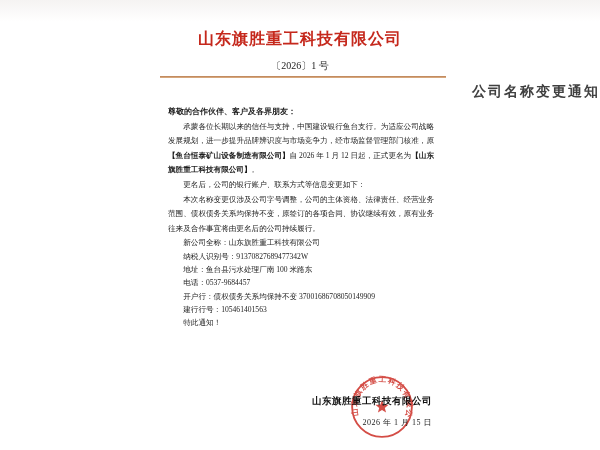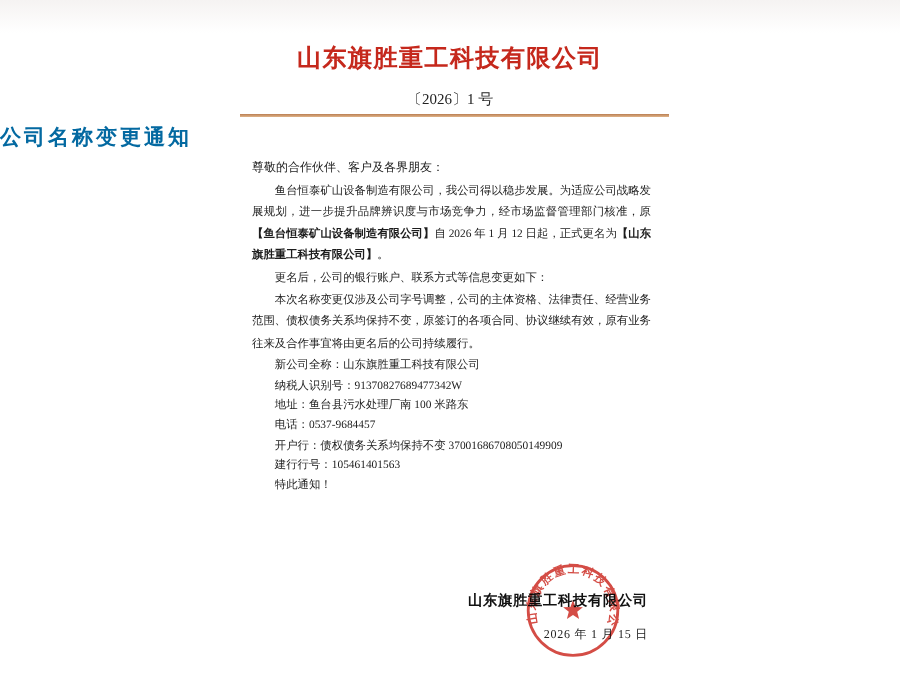--- a/index.html
+++ b/index.html
@@ -25,31 +25,31 @@
   .doc-no{
     position:absolute;top:59px;left:0;width:600px;
     text-align:center;font-size:10px;color:#222;
   }
   .divider{
     position:absolute;top:76px;left:160px;width:286px;height:2px;
     background:linear-gradient(#b97e52,#e0b48a);
   }
   .notice-title{
     position:absolute;top:83px;left:0;width:600px;
-    margin:0;text-align:left;
-    font-size:14px;font-weight:bold;letter-spacing:2px;color:#0369a1;
+    margin:0;text-align:right;
+    font-size:14px;font-weight:bold;letter-spacing:2px;color:#404040;
     font-family:"Liberation Sans", sans-serif;
   }
   .body-col{
     position:absolute;top:105px;left:168px;width:266px;
     font-size:7.6px;line-height:14.6px;
     text-align:justify;
   }
   .body-col p{margin:0;}
-  .salutation{font-weight:normal;font-size:8px;}
+  .salutation{font-weight:bold;font-size:8px;}
   .indent{text-indent:2em;}
   .info-list{margin:0 0 0 2em;line-height:13.3px;}
   .info-line{white-space:nowrap;}
   b{font-weight:bold;}
   .sig-block{
     position:absolute;top:395px;right:168px;
     text-align:right;z-index:2;
   }
   .sig-company{
     font-weight:bold;font-size:9.5px;letter-spacing:0.5px;color:#111;
@@ -78,21 +78,21 @@
   <div class="doc-no">〔2026〕1 号</div>
 
   <div class="divider"></div>
 
   <h2 class="notice-title">公司名称变更通知</h2>
 
   <div class="body-col">
 
     <p class="salutation">尊敬的合作伙伴、客户及各界朋友：</p>
 
-    <p class="indent"><span>鱼台恒泰矿山设备制造有限公司，我公司得以稳步发展。为适应公司战略发展规划，进一步提升品牌辨识度与市场竞争力，经市场监督管理部门核准，原</span><b>【鱼台恒泰矿山设备制造有限公司】</b><span>自 2026 年 1 月 12 日起，正式更名为</span><b>【山东旗胜重工科技有限公司】</b><span>。</span></p>
+    <p class="indent"><span>承蒙各位长期以来的信任与支持，中国建设银行鱼台支行。为适应公司战略发展规划，进一步提升品牌辨识度与市场竞争力，经市场监督管理部门核准，原</span><b>【鱼台恒泰矿山设备制造有限公司】</b><span>自 2026 年 1 月 12 日起，正式更名为</span><b>【山东旗胜重工科技有限公司】</b><span>。</span></p>
 
     <p class="indent">更名后，公司的银行账户、联系方式等信息变更如下：</p>
 
     <p class="indent">本次名称变更仅涉及公司字号调整，公司的主体资格、法律责任、经营业务范围、债权债务关系均保持不变，原签订的各项合同、协议继续有效，原有业务往来及合作事宜将由更名后的公司持续履行。</p>
 
     <div class="info-list">
       <div class="info-line">新公司全称：山东旗胜重工科技有限公司</div>
       <div class="info-line">纳税人识别号：91370827689477342W</div>
       <div class="info-line">地址：鱼台县污水处理厂南 100 米路东</div>
       <div class="info-line">电话：0537-9684457</div>

